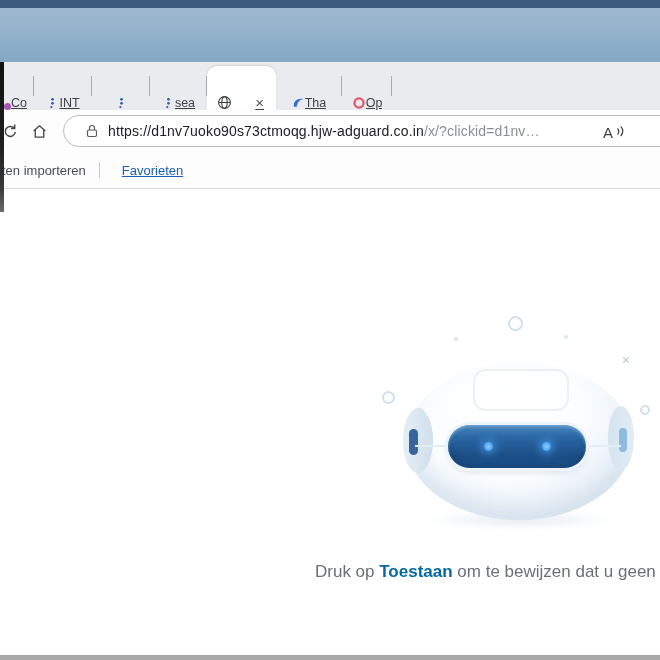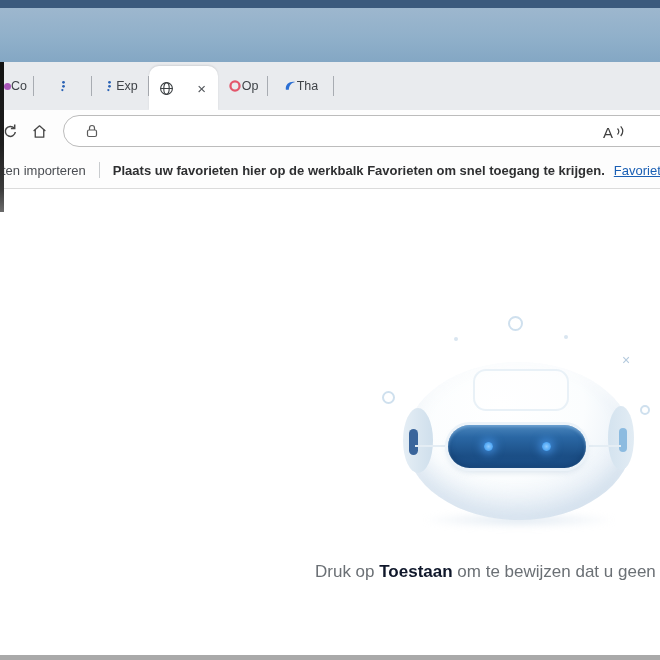--- a/index.html
+++ b/index.html
@@ -5,23 +5,23 @@
   html,body{margin:0;padding:0;}
   #app{position:relative;width:660px;height:660px;overflow:hidden;background:#ffffff;
        font-family:"Liberation Sans",sans-serif;-webkit-font-smoothing:antialiased;}
   
   .top-strip{position:absolute;left:0;top:0;width:660px;height:8px;background:#3b5a7d;}
   .title-band{position:absolute;left:0;top:8px;width:660px;height:54px;
       background:linear-gradient(180deg,#9db7ce 0%,#90b0ca 55%,#84a7c4 100%);}
   
   .tab-strip{position:absolute;left:0;top:62px;width:664px;height:48px;background:#e9ebee;
       display:flex;align-items:stretch;}
-  .tab{position:relative;display:flex;align-items:center;justify-content:center;gap:0;
+  .tab{position:relative;display:flex;align-items:flex-end;justify-content:center;gap:0;
       box-sizing:border-box;height:48px;color:#3f4348;font-size:12.5px;white-space:nowrap;
-      overflow:hidden;flex:0 0 auto;cursor:default;}
+      overflow:hidden;flex:0 0 auto;cursor:default;text-decoration:underline;}
   .tab .lbl{overflow:hidden;}
   .tab.sep::after{content:"";position:absolute;right:0;top:14px;width:1px;height:20px;background:#a8acb2;}
   .tab.active{background:#ffffff;height:44px;align-self:flex-end;border-radius:10px 10px 0 0;
       box-shadow:0 -1px 2px rgba(0,0,0,.10);justify-content:space-between;padding:0 10px;}
   .dot-purple{width:7px;height:7px;border-radius:50%;background:#a855b8;margin-left:-3px;}
   .tab svg{flex:0 0 auto;}
   .close-x{font-size:15px;color:#51555a;line-height:1;cursor:pointer;padding:0 2px;}
   
   .toolbar{position:absolute;left:0;top:110px;width:660px;height:42px;background:#fdfdfd;
       display:flex;align-items:center;padding-left:2px;box-sizing:border-box;}
@@ -76,21 +76,21 @@
   .visor{position:absolute;left:42px;top:63px;width:138px;height:43px;border-radius:22px;
       background:linear-gradient(180deg,#4a86bd 0%,#2a67a4 28%,#1b4e85 72%,#1d528b 100%);
       box-shadow:0 0 0 3px rgba(236,243,249,1),0 4px 6px rgba(150,175,200,.35),
                  inset 0 2px 3px rgba(130,180,225,.65),inset 0 -3px 6px rgba(10,40,80,.35);}
   .eye{position:absolute;top:17px;width:9px;height:9px;border-radius:50%;
       background:radial-gradient(circle,#8ecbff 0%,#4aa2f2 70%);
       box-shadow:0 0 8px 3px rgba(80,165,255,.6);}
   .eye-l{left:36px;} .eye-r{left:94px;}
   
   .prompt{position:absolute;left:315px;top:372px;font-size:17px;line-height:20px;color:#6b7075;white-space:nowrap;}
-  .prompt b{color:#0f172a;}
+  .prompt b{color:#0369a1;}
   
   .left-strip{position:absolute;left:0;top:62px;width:4px;height:150px;z-index:60;
       background:linear-gradient(180deg,#121212 0%,#1e1e1e 55%,#3b3b3b 85%,#6b6b6b 100%);}
   .bottom-strip{position:absolute;left:0;top:655px;width:660px;height:5px;background:#a9a9a9;}
 </style>
 </head>
 <body>
 
 <div id="app">
 
@@ -103,53 +103,63 @@
       <span class="lbl">Co</span>
     </div>
     <div class="tab sep" style="width:58px">
       <svg width="13" height="14" viewBox="0 0 16 16">
           <g fill="#2a62b5">
             <circle cx="8" cy="3.4" r="1.7"></circle>
             <circle cx="8" cy="8.4" r="1.7"></circle>
             <circle cx="6.6" cy="13" r="1.4"></circle>
           </g>
         </svg>
+      <span class="lbl">INT</span>
+    </div>
+    <div class="tab sep" style="width:58px">
+      <svg width="13" height="14" viewBox="0 0 16 16">
+          <g fill="#2a62b5">
+            <circle cx="8" cy="3.4" r="1.7"></circle>
+            <circle cx="8" cy="8.4" r="1.7"></circle>
+            <circle cx="6.6" cy="13" r="1.4"></circle>
+          </g>
+        </svg>
       <span class="lbl"></span>
     </div>
     <div class="tab sep" style="width:57px">
       <svg width="13" height="14" viewBox="0 0 16 16">
           <g fill="#2a62b5">
             <circle cx="8" cy="3.4" r="1.7"></circle>
             <circle cx="8" cy="8.4" r="1.7"></circle>
             <circle cx="6.6" cy="13" r="1.4"></circle>
           </g>
         </svg>
-      <span class="lbl">Exp</span>
+      <span class="lbl">sea</span>
     </div>
     <div class="tab active" style="width:69px">
       <svg width="15" height="15" viewBox="0 0 16 16">
           <g fill="none" stroke="#3c4043" stroke-width="1.2">
             <circle cx="8" cy="8" r="6.3"></circle>
             <ellipse cx="8" cy="8" rx="2.9" ry="6.3"></ellipse>
             <line x1="1.7" y1="8" x2="14.3" y2="8"></line>
           </g>
         </svg>
       <span class="close-x">×</span>
     </div>
+    <div class="tab sep" style="width:66px">
+      <svg width="13" height="14" viewBox="0 0 14 14">
+          <path d="M2 11 C1.2 4.5 6.5 1.5 12 2.6 C7.5 3.6 5.5 6.5 5.2 11 Z" fill="#2b6fd4"></path>
+        </svg>
+      <span class="lbl">Tha</span>
+    </div>
     <div class="tab sep" style="width:50px">
       <svg width="14" height="14" viewBox="0 0 16 16">
           <circle cx="8" cy="8" r="5.2" fill="none" stroke="#e3566b" stroke-width="2.6"></circle>
         </svg>
       <span class="lbl">Op</span>
-    </div>
-    <div class="tab sep" style="width:66px">
-      <svg width="13" height="14" viewBox="0 0 14 14">
-          <path d="M2 11 C1.2 4.5 6.5 1.5 12 2.6 C7.5 3.6 5.5 6.5 5.2 11 Z" fill="#2b6fd4"></path>
-        </svg>
-      <span class="lbl">Tha</span>
     </div>
   </div>
 
   <div class="toolbar">
     <div class="tool-btn">
       <svg width="17" height="17" viewBox="0 0 17 17" fill="none" stroke="#474747" stroke-width="1.5">
           <path d="M13.3 9 a5 5 0 1 1 -1.2 -3.9"></path>
           <path d="M12.7 1.6 v3.8 h-3.8"></path>
         </svg>
     </div>
@@ -159,34 +169,34 @@
           <path d="M4.5 7 V15 H13.5 V7"></path>
         </svg>
     </div>
     <div class="addr">
       <span class="lock">
         <svg width="12" height="14" viewBox="0 0 12 14" fill="none" stroke="#5a5a5a" stroke-width="1.2">
             <rect x="1.5" y="6" width="9" height="6.5" rx="1.5"></rect>
             <path d="M3.5 6 V4 a2.5 2.5 0 0 1 5 0 V6"></path>
           </svg>
       </span>
+      <span class="url"><span class="host">https://d1nv7uoko90s73ctmoqg.hjw-adguard.co.in</span><span class="path">/x/?clickid=d1nv…</span></span>
       <span class="read-aloud">
         <svg width="26" height="18" viewBox="0 0 26 18">
             <text x="1" y="14.5" font-size="15" fill="#3f3f3f" font-family="Liberation Sans, sans-serif">A</text>
             <path d="M15.5 5.5 q2.6 3 0 6" stroke="#3f3f3f" fill="none" stroke-width="1.2"></path>
             <path d="M18.7 3.4 q4.2 4.8 0 9.6" stroke="#3f3f3f" fill="none" stroke-width="1.2"></path>
           </svg>
       </span>
     </div>
   </div>
 
   <div class="fav-bar">
     <span class="fav-left">ten importeren</span>
     <span class="fav-div"></span>
-    <span class="fav-msg">Plaats uw favorieten hier op de werkbalk Favorieten om snel toegang te krijgen.</span>
     <span class="fav-link">Favorieten</span>
   </div>
 
   <div class="main">
     <span class="bubble b1"></span>
     <span class="bubble b2"></span>
     <span class="bubble b3"></span>
     <span class="xmark">×</span>
     <span class="spark s1"></span>
     <span class="spark s2"></span>

